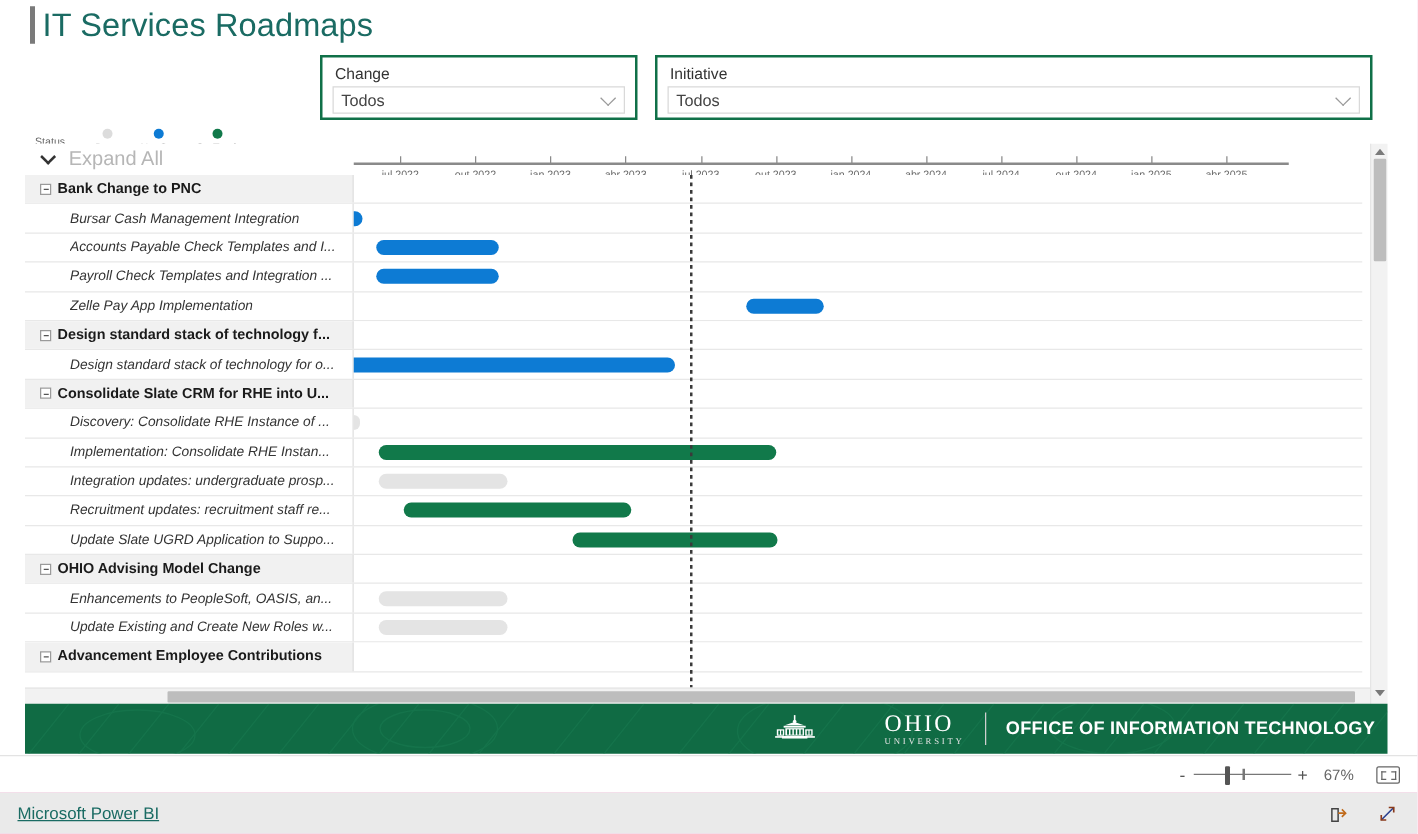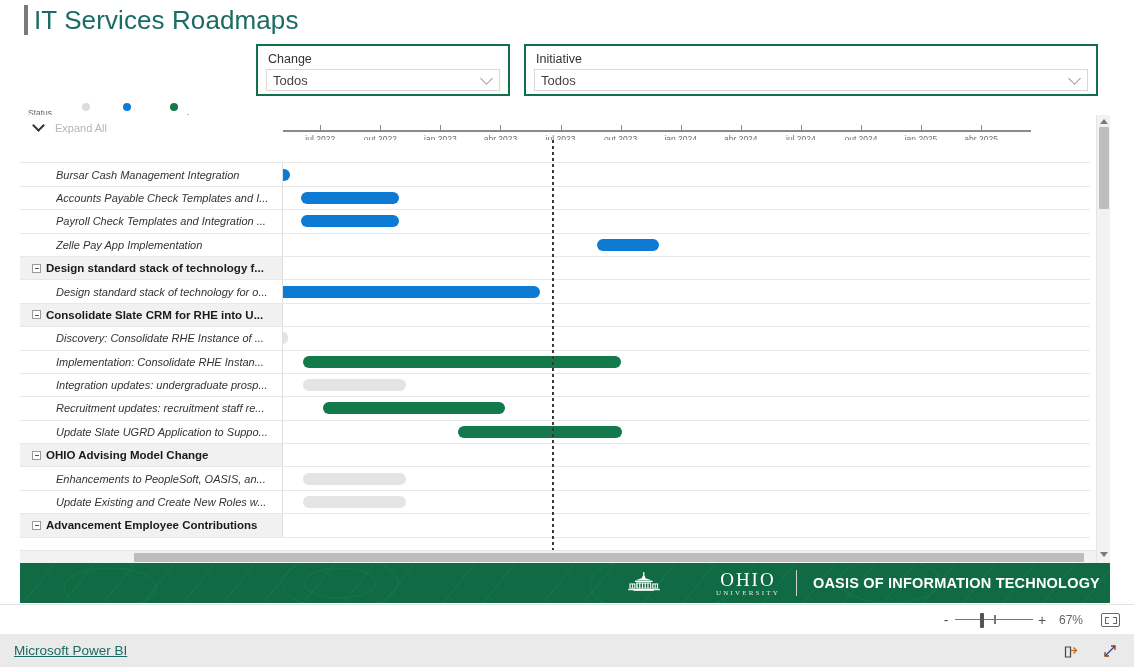--- a/index.html
+++ b/index.html
@@ -76,21 +76,21 @@
   #expand-row {
     position: absolute; left: 0; top: 0; width: 1090px; height: 25px;
     display: flex; align-items: center; padding-left: 14px;
     background: #fff;
   }
   #expand-chevron {
     width: 9px; height: 9px; border-right: 2px solid #333;
     border-bottom: 2px solid #333; transform: rotate(45deg);
     margin-right: 12px; margin-top: -4px;
   }
-  #expand-label { font-size: 11px; color: #b6b6b6; }
+  #expand-label { font-size: 16px; color: #b6b6b6; }
 
   
   #axis {
     position: absolute; left: 263px; top: 6px; width: 748px; height: 26px;
   }
   #axis-line {
     position: absolute; left: 0; top: 9px; width: 748px; height: 2px;
     background: #8a8a8a;
   }
   .tick {
@@ -180,21 +180,21 @@
     background: #106b44; overflow: hidden;
   }
   #footer-topo { position: absolute; inset: 0; opacity: 0.5; }
   #footer-logo {
     position: absolute; right: 10px; top: 0; height: 40px;
     display: flex; align-items: center; gap: 8px;
   }
   #ohio-mark {
     width: 40px; height: 22px; position: relative;
   }
-  #ohio-text { display: flex; flex-direction: column; align-items: center; line-height: 1; margin-left: 44px; }
+  #ohio-text { display: flex; flex-direction: column; align-items: flex-start; line-height: 1; margin-left: 44px; }
   #ohio-main {
     font-family: "Liberation Serif", serif; font-size: 19px; letter-spacing: 2px;
     color: #ffffff; font-weight: 400;
   }
   #ohio-sub {
     font-family: "Liberation Serif", serif; font-size: 7px; letter-spacing: 2.2px;
     color: #e4e4e4; margin-top: 1px;
   }
   #footer-divider { width: 1px; height: 26px; background: #cfcfcf; margin: 0 8px; }
   #footer-oit {
@@ -321,20 +321,24 @@
           <div class="tick" style="left: 577.973px;"></div>
           <div class="tick-label" style="left: 577.973px;">out 2024</div>
           <div class="tick" style="left: 638.053px;"></div>
           <div class="tick-label" style="left: 638.053px;">jan 2025</div>
           <div class="tick" style="left: 698.133px;"></div>
           <div class="tick-label" style="left: 698.133px;">abr 2025</div>
         </div>
 
       <div id="rows">
           <div class="row group">
+            <div class="row-label-cell">
+              <span class="toggle-box"></span>
+              <span class="group-label">Bank Change to PNC</span>
+            </div>
             <div class="bar-cell"></div>
           </div>
           <div class="row">
             <div class="row-label-cell">
               <span class="task-label">Bursar Cash Management Integration</span>
             </div>
             <div class="bar-cell">
               <div class="bar" style="left: 0px; width: 7px; background: rgb(13, 123, 212); border-top-left-radius: 0px; border-bottom-left-radius: 0px;"></div>
             </div>
           </div>
@@ -508,21 +512,21 @@
             <rect x="9.8" y="13.6" width="1.5" height="3.6"></rect>
             <rect x="32.3" y="13.6" width="1.5" height="3.6"></rect>
             <rect x="34.8" y="13.6" width="1.5" height="3.6"></rect>
           </g>
         </svg>
         <div id="ohio-text">
           <span id="ohio-main">OHIO</span>
           <span id="ohio-sub">UNIVERSITY</span>
         </div>
         <div id="footer-divider"></div>
-        <div id="footer-oit">OASIS OF INFORMATION TECHNOLOGY</div>
+        <div id="footer-oit">OFFICE OF INFORMATION TECHNOLOGY</div>
       </div>
     </div>
   </div>
 
   <div id="zoombar">
     <span class="zm-sign">-</span>
     <div id="zoom-track">
       <div id="zoom-line"></div>
       <div id="zoom-mid"></div>
       <div id="zoom-handle"></div>

